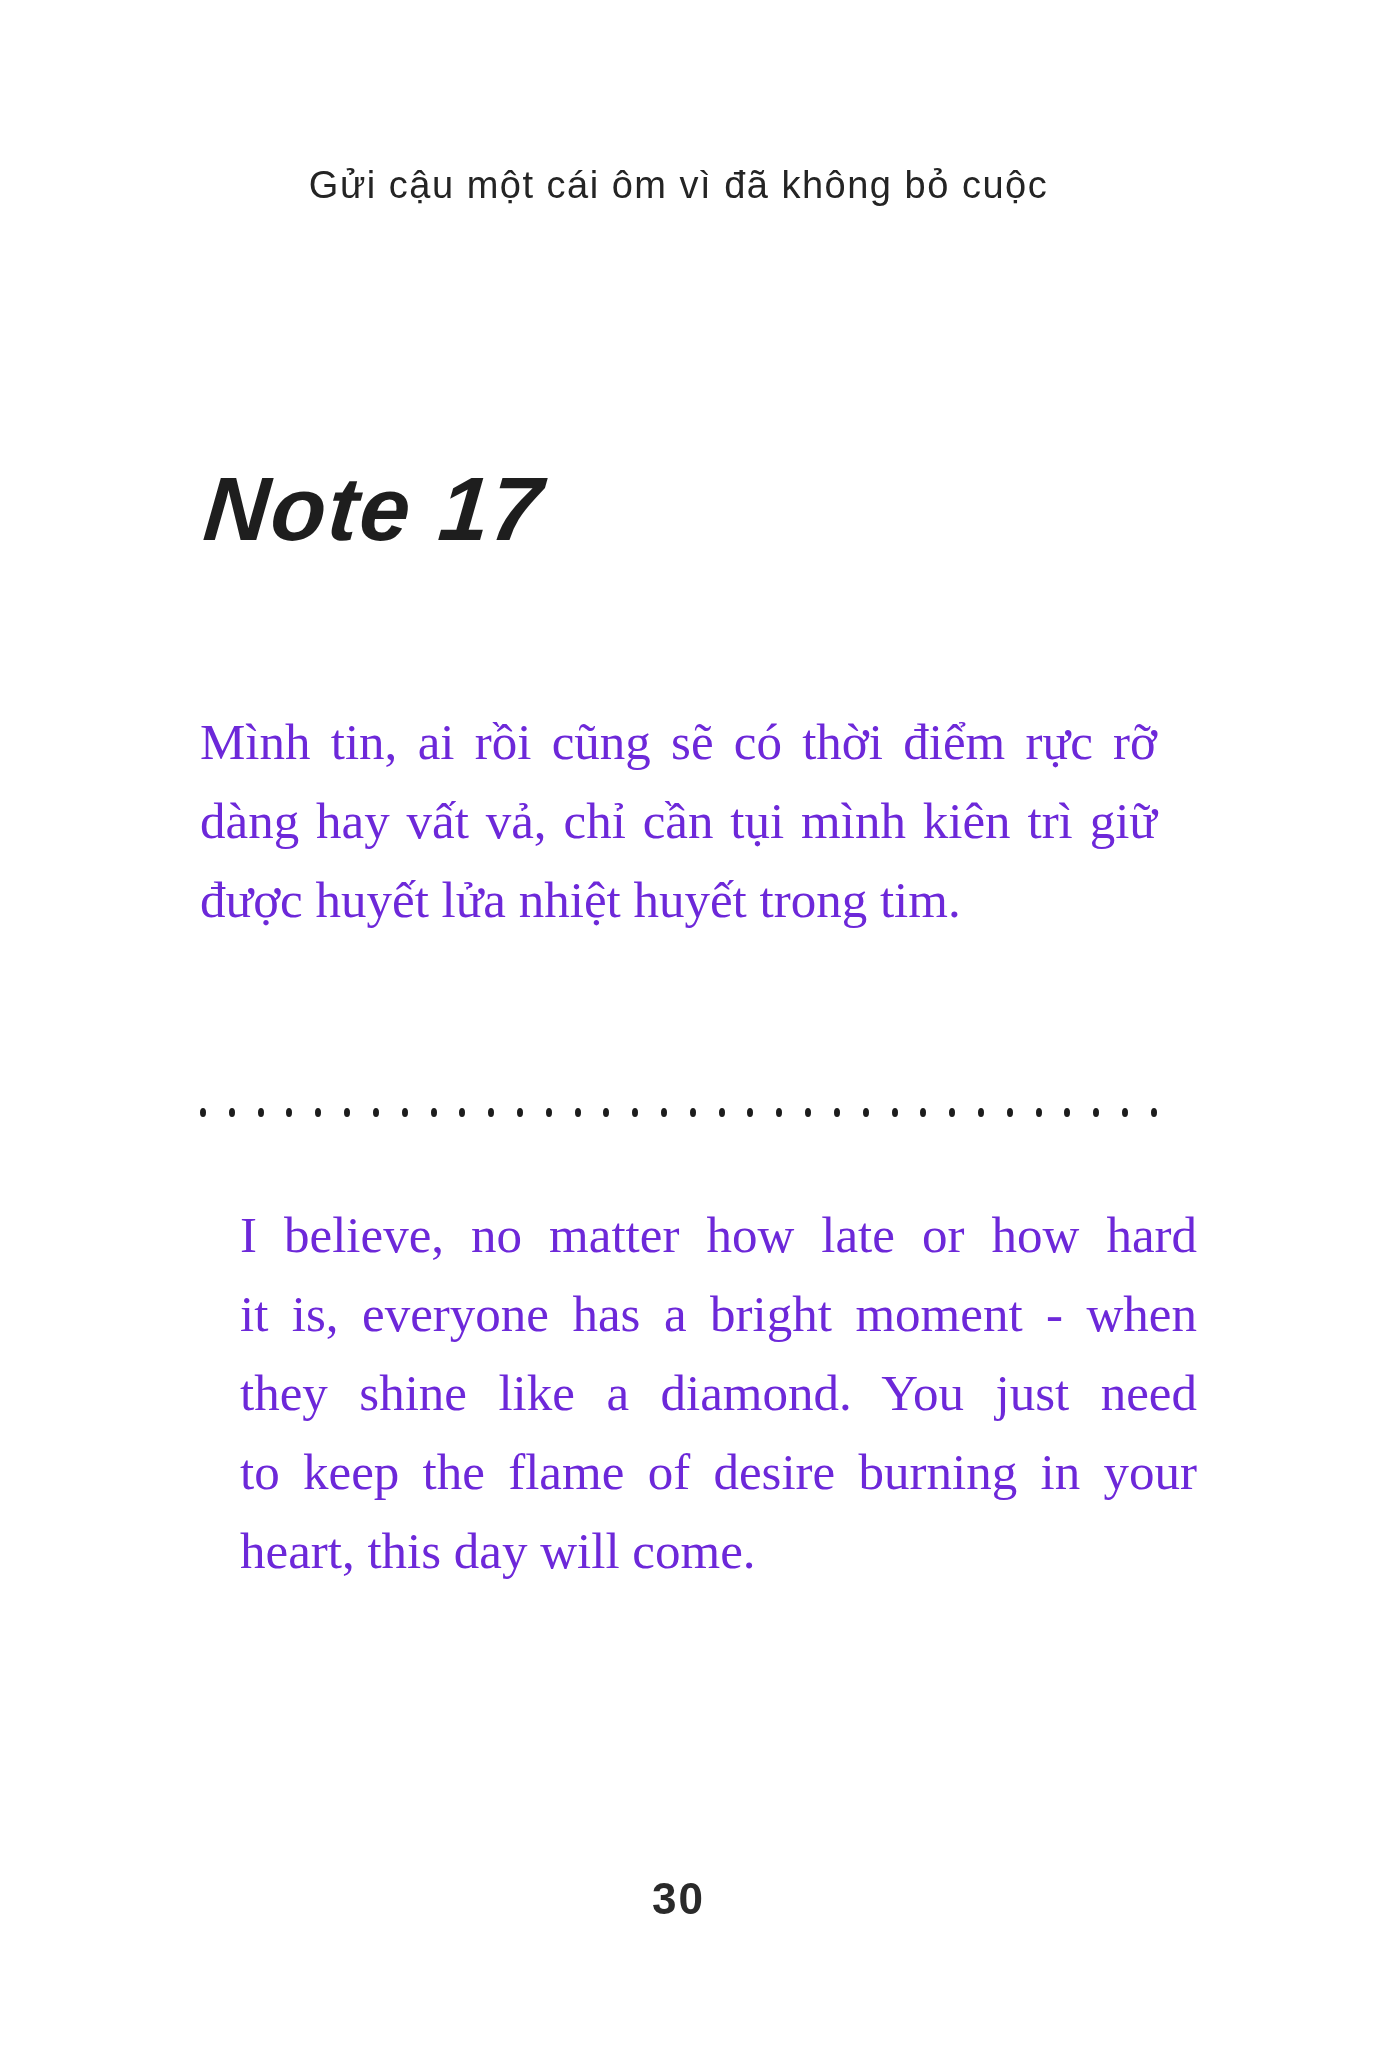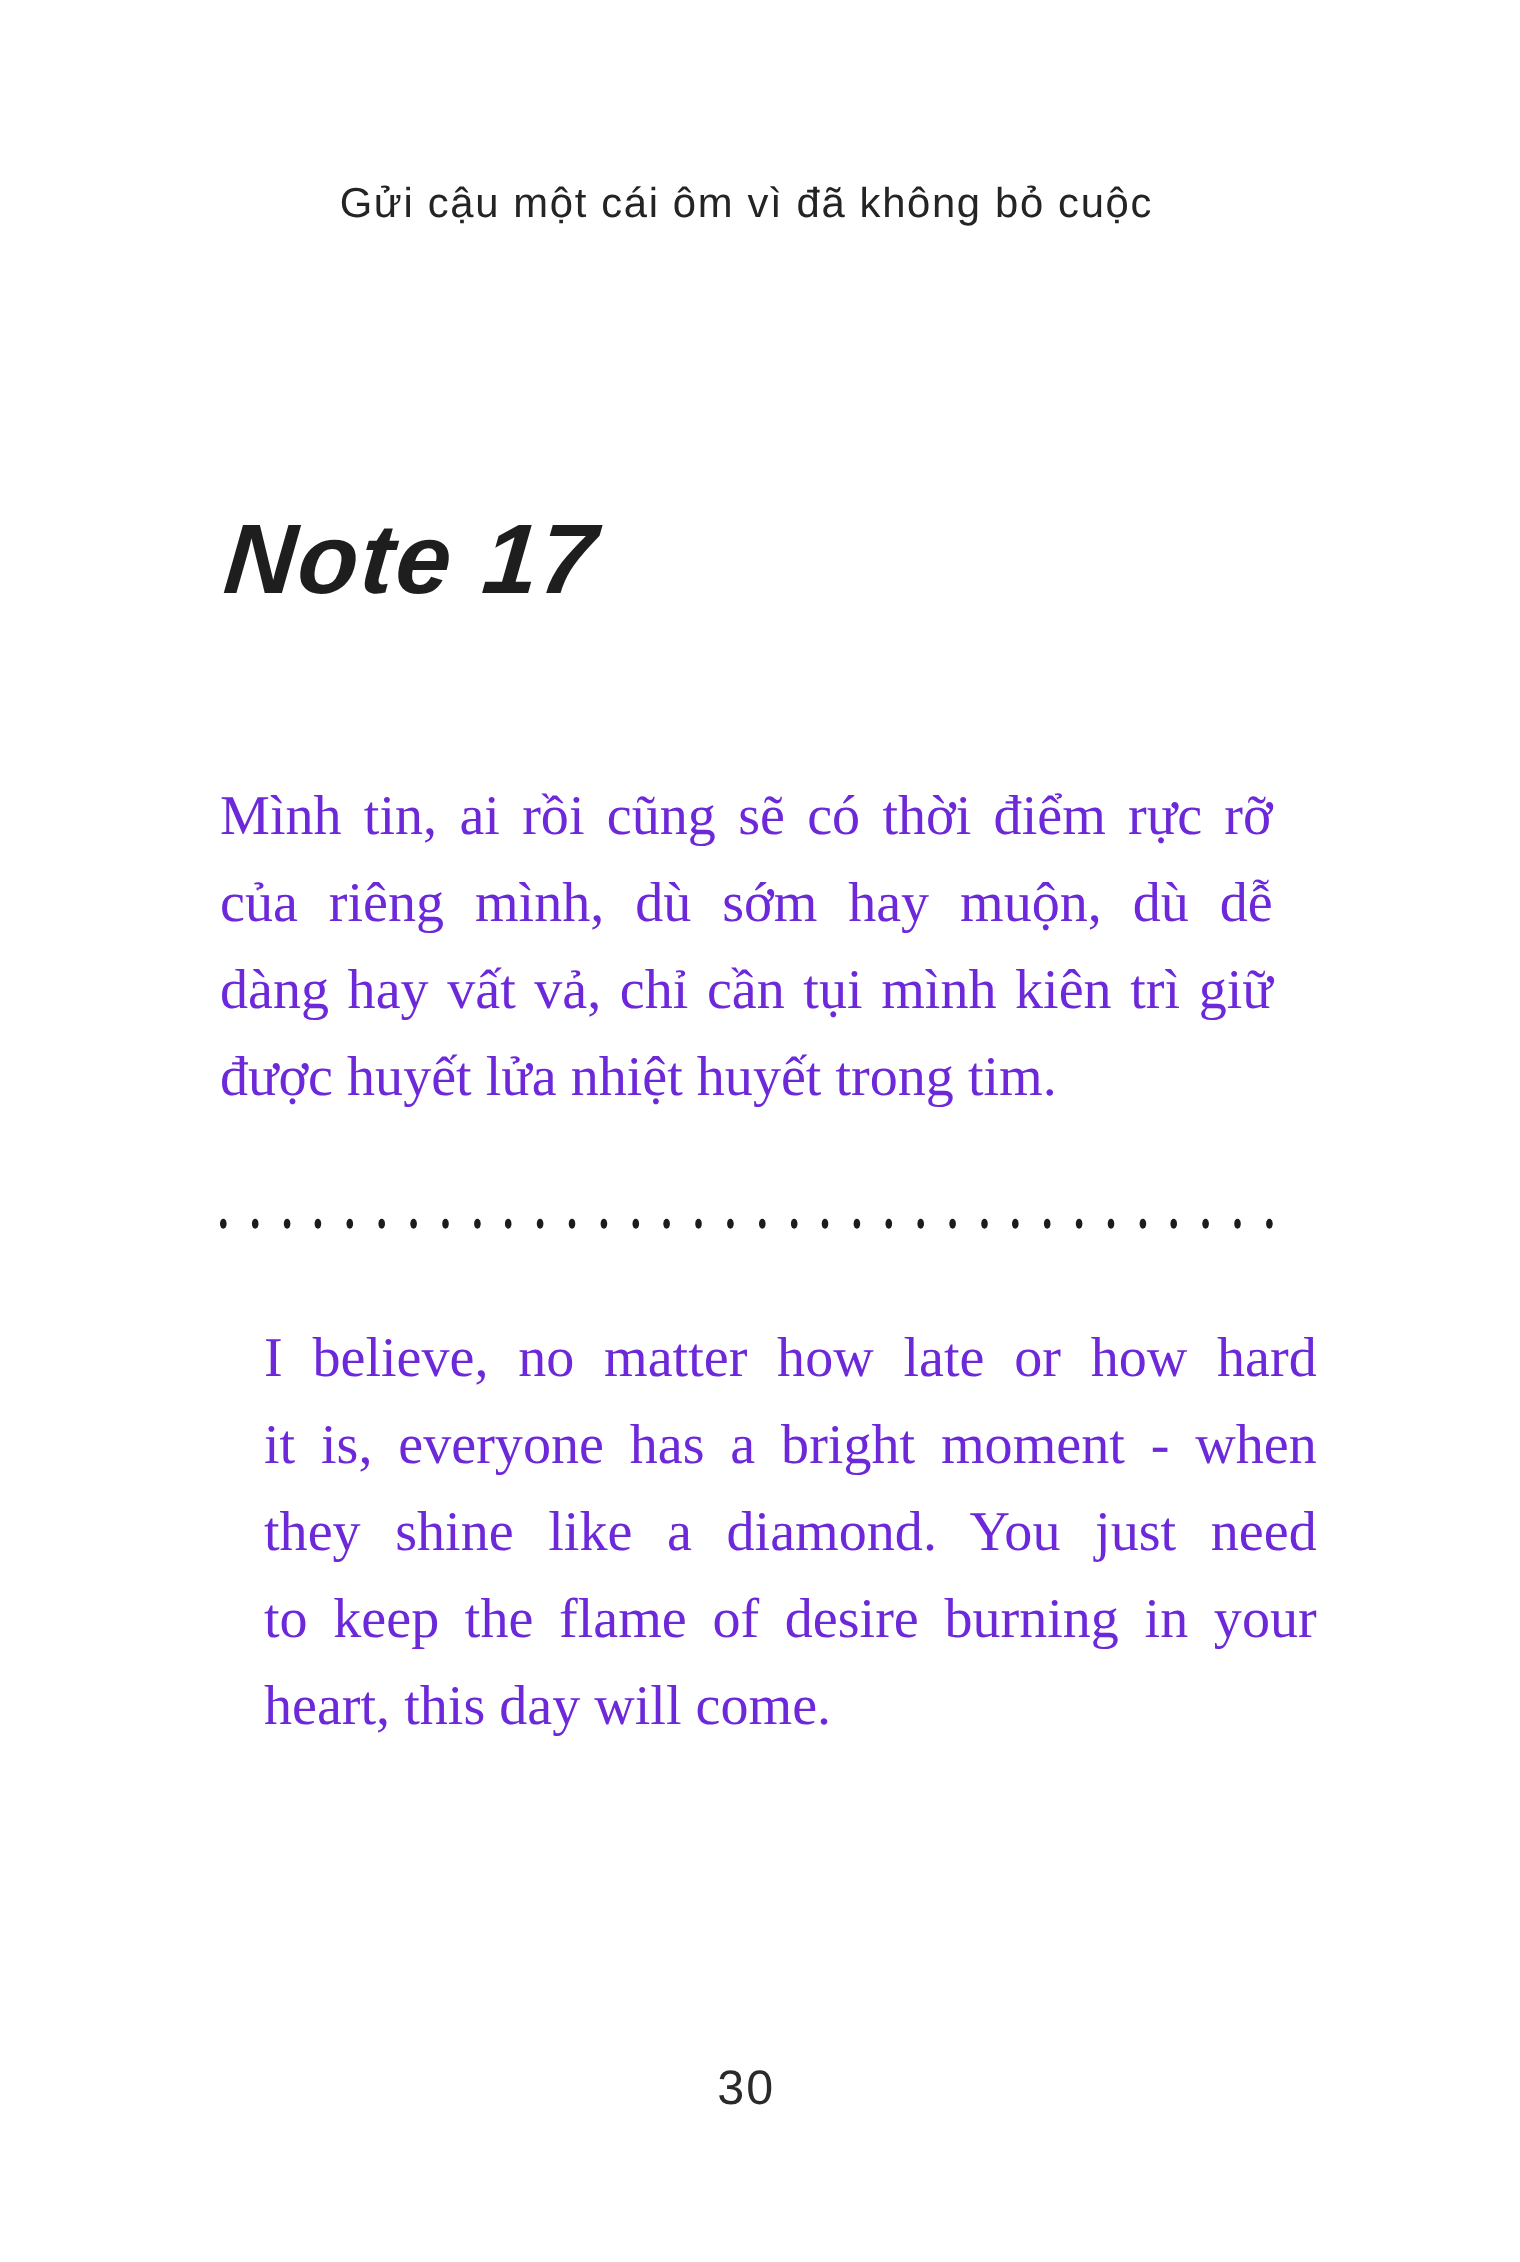--- a/index.html
+++ b/index.html
@@ -63,38 +63,37 @@
     height: 9px;
     border-radius: 50%;
     background: #1c1c1c;
     flex: 0 0 auto;
   }
 
   .page-number {
     top: 1874px;
     text-align: center;
     font-family: "Liberation Sans", "DejaVu Sans", sans-serif;
-    font-weight: 400;
+    font-weight: 700;
     font-size: 44px;
     letter-spacing: 2px;
     color: #2a2a2a;
   }
 </style>
 </head>
 <body>
 
 <div class="page" style="background: rgb(255, 255, 255); color: rgb(28, 28, 28);">
 
   <div class="col running-header">Gửi cậu một cái ôm vì đã không bỏ cuộc</div>
 
   <div class="col note-title">Note 17</div>
 
   <div class="col para para-vi">
     <div class="line">Mình tin, ai rồi cũng sẽ có thời điểm rực rỡ</div>
-    <div class="line">của riêng mình, dù sớm hay muộn, dù dễ</div>
     <div class="line">dàng hay vất vả, chỉ cần tụi mình kiên trì giữ</div>
     <div class="line last">được huyết lửa nhiệt huyết trong tim.</div>
   </div>
 
   <div class="col divider">
       <span class="dot"></span>
       <span class="dot"></span>
       <span class="dot"></span>
       <span class="dot"></span>
       <span class="dot"></span>

